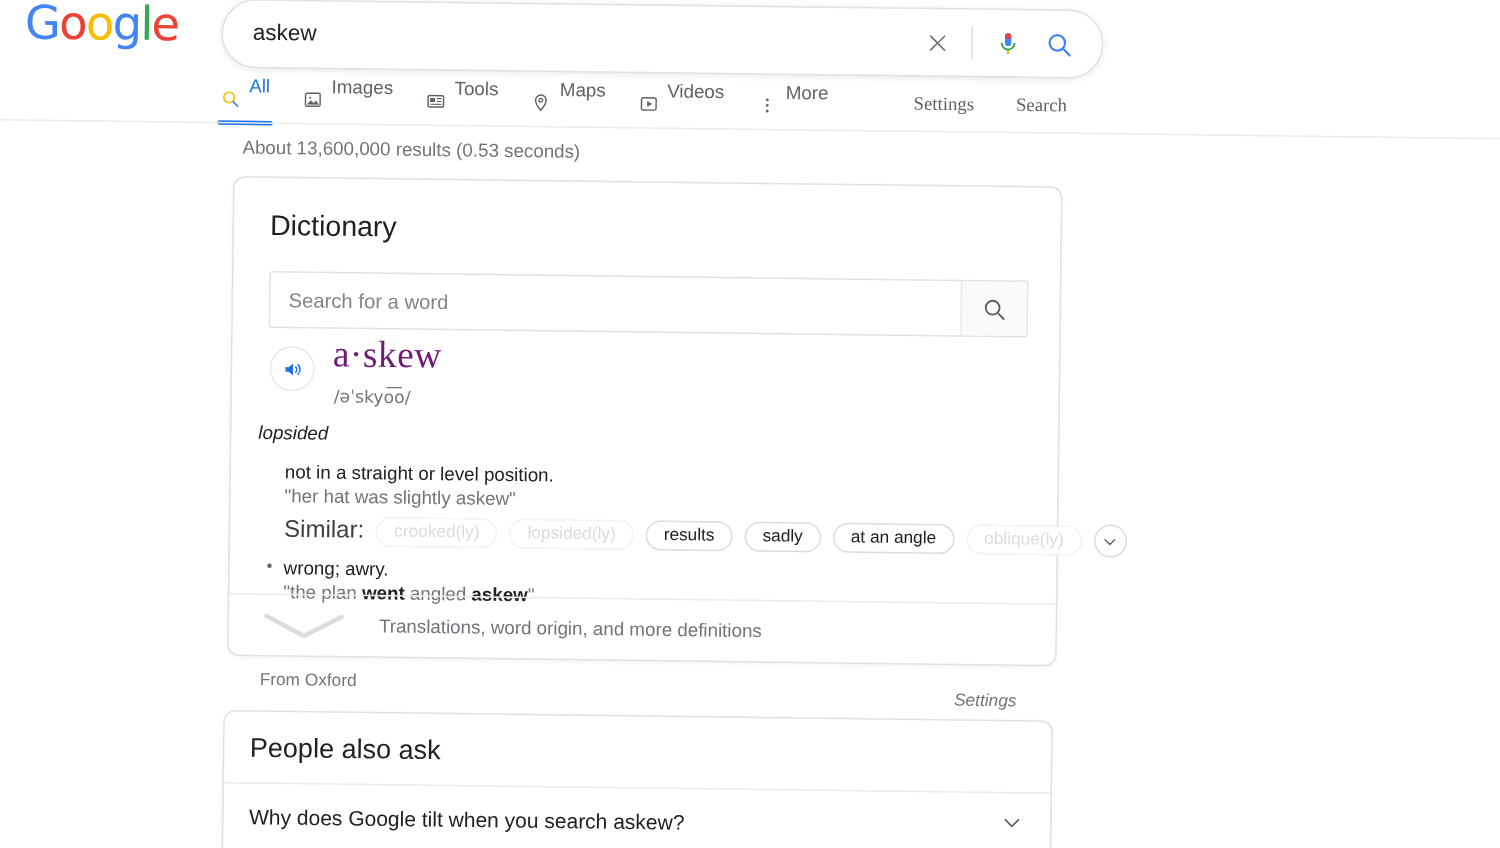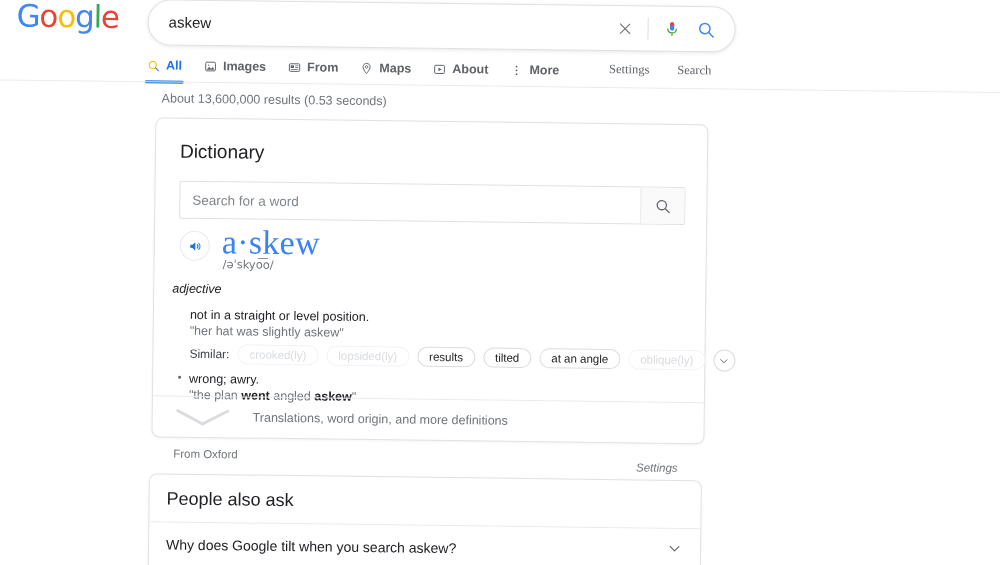--- a/index.html
+++ b/index.html
@@ -101,29 +101,27 @@
     position: absolute;
     left: 148px;
     top: 0;
     display: flex;
     align-items: center;
     gap: 22px;
     height: 30px;
   }
   .tab {
     display: flex;
-    align-items: center;
     gap: 6px;
     font-size: 12.5px;
     color: #5f6368;
     height: 30px;
     cursor: pointer;
     position: relative;
     white-space: nowrap;
-    font-weight: bold;
   }
   .tab.active { color: #1a73e8; }
   .tab.active::after {
     content: "";
     position: absolute;
     left: -2px; right: -2px; bottom: -3px;
     height: 3px;
     background: #1a73e8;
     border-radius: 2px;
   }
@@ -222,22 +220,22 @@
     border-radius: 50%;
     display: flex; align-items: center; justify-content: center;
     background: #fff;
     cursor: pointer;
   }
 
   .headword {
     position: absolute;
     left: 67px;
     top: 104px;
-    font-size: 34px;
-    color: #3b82f6;
+    font-size: 25px;
+    color: #701a75;
     font-family: "Liberation Serif", serif;
     letter-spacing: .3px;
   }
   .phonetic {
     position: absolute;
     left: 68px;
     top: 138px;
     font-size: 11.5px;
     color: #70757a;
     font-family: "DejaVu Sans", sans-serif;
@@ -265,21 +263,21 @@
   .similar-row {
     position: absolute;
     left: 36px;
     top: 224px;
     display: flex;
     align-items: center;
     gap: 8px;
     width: 500px;
   }
   .similar-label {
-    font-size: 12px;
+    font-size: 16px;
     color: #3c4043;
   }
   .chip {
     border: 1px solid #dadce0;
     border-radius: 14px;
     padding: 3px 11px;
     font-size: 11.5px;
     color: #202124;
     white-space: nowrap;
     background: #fff;
@@ -447,41 +445,41 @@
       <div class="tab">
         <span class="ic">
           <svg width="13" height="13" viewBox="0 0 24 24" aria-hidden="true">
             <rect x="2.5" y="5" width="19" height="14" rx="1.8" stroke="#5f6368" stroke-width="1.8" fill="none"></rect>
             <rect x="5" y="8" width="6" height="5" fill="#5f6368"></rect>
             <rect x="13" y="8" width="6" height="1.4" fill="#5f6368"></rect>
             <rect x="13" y="11.5" width="6" height="1.4" fill="#5f6368"></rect>
             <rect x="5" y="15" width="14" height="1.4" fill="#5f6368"></rect>
           </svg>
         </span>
-        <span>From</span>
+        <span>Tools</span>
       </div>
 
       <div class="tab">
         <span class="ic">
           <svg width="13" height="13" viewBox="0 0 24 24" aria-hidden="true">
             <path d="M12 2.5c-3.6 0-6.5 2.9-6.5 6.5 0 4.9 6.5 12.5 6.5 12.5s6.5-7.6 6.5-12.5c0-3.6-2.9-6.5-6.5-6.5z" stroke="#5f6368" stroke-width="1.8" fill="none"></path>
             <circle cx="12" cy="9" r="2.3" stroke="#5f6368" stroke-width="1.6" fill="none"></circle>
           </svg>
         </span>
         <span>Maps</span>
       </div>
 
       <div class="tab">
         <span class="ic">
           <svg width="13" height="13" viewBox="0 0 24 24" aria-hidden="true">
             <rect x="3" y="4.5" width="18" height="15" rx="2" stroke="#5f6368" stroke-width="1.8" fill="none"></rect>
             <path d="M10 8.5 L16 12 L10 15.5 Z" fill="#5f6368"></path>
           </svg>
         </span>
-        <span>About</span>
+        <span>Videos</span>
       </div>
 
       <div class="tab">
         <span class="ic">
           <svg width="13" height="13" viewBox="0 0 24 24" aria-hidden="true">
             <circle cx="12" cy="5" r="1.7" fill="#5f6368"></circle>
             <circle cx="12" cy="12" r="1.7" fill="#5f6368"></circle>
             <circle cx="12" cy="19" r="1.7" fill="#5f6368"></circle>
           </svg>
         </span>
@@ -516,33 +514,33 @@
     <div class="speaker">
       <svg width="15" height="15" viewBox="0 0 24 24" aria-hidden="true">
         <path d="M4 9.5h3.5L12 5.5v13L7.5 14.5H4z" fill="#1a73e8"></path>
         <path d="M15 9.2a4 4 0 0 1 0 5.6" stroke="#1a73e8" stroke-width="1.6" fill="none" stroke-linecap="round"></path>
         <path d="M17.4 7a7 7 0 0 1 0 10" stroke="#1a73e8" stroke-width="1.6" fill="none" stroke-linecap="round"></path>
       </svg>
     </div>
 
     <div class="headword">a·skew</div>
     <div class="phonetic">/əˈskyo͞o/</div>
-    <div class="pos">adjective</div>
+    <div class="pos">lopsided</div>
 
     <div class="sense1">
       <div class="def-line">not in a straight or level position.</div>
       <div class="example">"her hat was slightly askew"</div>
     </div>
 
     <div class="similar-row">
       <span class="similar-label">Similar:</span>
       <span class="chip faded">crooked(ly)</span>
       <span class="chip faded">lopsided(ly)</span>
       <span class="chip">results</span>
-      <span class="chip">tilted</span>
+      <span class="chip">sadly</span>
       <span class="chip">at an angle</span>
       <span class="chip faded">oblique(ly)</span>
       <span class="chip-more">
         <svg width="11" height="11" viewBox="0 0 24 24" aria-hidden="true">
           <path d="M5 9 L12 16 L19 9" stroke="#5f6368" stroke-width="2" fill="none" stroke-linecap="round" stroke-linejoin="round"></path>
         </svg>
       </span>
     </div>
 
     <div class="sense2">

